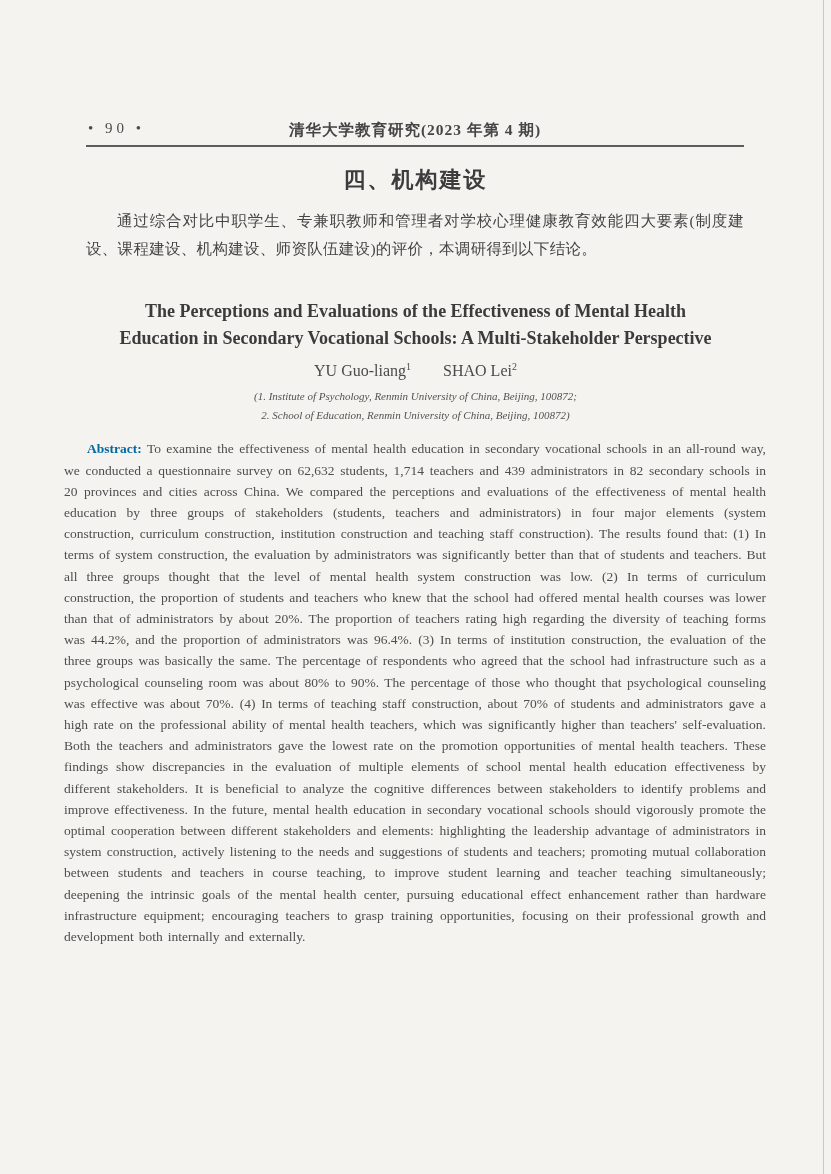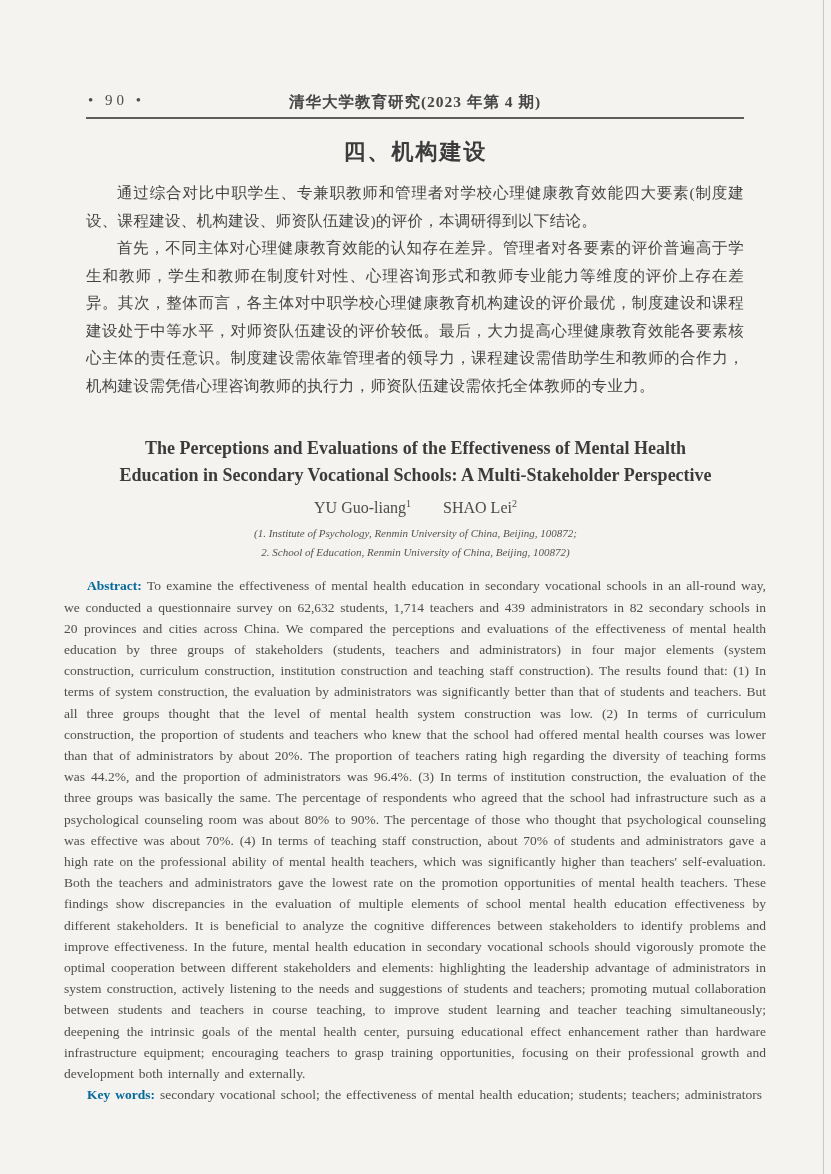--- a/index.html
+++ b/index.html
@@ -18,21 +18,21 @@
   }
   .scan-line {
     position: absolute;
     top: 0;
     right: 7px;
     width: 1px;
     height: 100%;
     background: rgba(90, 90, 90, 0.28);
   }
   .content {
-    padding-top: 92px;
+    padding-top: 120px;
   }
   
   .runhead {
     position: relative;
     margin: 0 86px;
     width: 658px;
     height: 18px;
   }
   .pagenum {
     position: absolute;
@@ -135,34 +135,32 @@
 
     <div class="runhead">
       <span class="pagenum">• 90 •</span>
       <span class="jtitle">清华大学教育研究(2023 年第 4 期)</span>
     </div>
     <div class="rule"></div>
 
     <h1 class="sec-title">四、机构建设</h1>
 
     <p class="cn">通过综合对比中职学生、专兼职教师和管理者对学校心理健康教育效能四大要素(制度建设、课程建设、机构建设、师资队伍建设)的评价，本调研得到以下结论。</p>
-    <p class="cn">首先，不同主体对心理健康教育效能的认知存在差异。管理者对各要素的评价普遍高于学生和教师，学生和教师在制度针对性、心理咨询形式和教师专业能力等维度的评价上存在差异。其次，整体而言，各主体对中职学校心理健康教育机构建设的评价最优，制度建设和课程建设处于中等水平，对师资队伍建设的评价较低。最后，大力提高心理健康教育效能各要素核心主体的责任意识。制度建设需依靠管理者的领导力，课程建设需借助学生和教师的合作力，机构建设需凭借心理咨询教师的执行力，师资队伍建设需依托全体教师的专业力。</p>
 
     <div class="en-title">The Perceptions and Evaluations of the Effectiveness of Mental Health Education in Secondary Vocational Schools: A Multi-Stakeholder Perspective</div>
 
     <div class="authors">
       <span class="author"><span>YU Guo-liang</span><sup>1</sup></span><span class="author"><span>SHAO Lei</span><sup>2</sup></span>
     </div>
 
     <div class="affils">
       <div>(1. Institute of Psychology, Renmin University of China, Beijing, 100872;</div>
       <div>2. School of Education, Renmin University of China, Beijing, 100872)</div>
     </div>
 
     <p class="abstract"><b class="lbl">Abstract: </b><span>To examine the effectiveness of mental health education in secondary vocational schools in an all-round way, we conducted a questionnaire survey on 62,632 students, 1,714 teachers and 439 administrators in 82 secondary schools in 20 provinces and cities across China. We compared the perceptions and evaluations of the effectiveness of mental health education by three groups of stakeholders (students, teachers and administrators) in four major elements (system construction, curriculum construction, institution construction and teaching staff construction). The results found that: (1) In terms of system construction, the evaluation by administrators was significantly better than that of students and teachers. But all three groups thought that the level of mental health system construction was low. (2) In terms of curriculum construction, the proportion of students and teachers who knew that the school had offered mental health courses was lower than that of administrators by about 20%. The proportion of teachers rating high regarding the diversity of teaching forms was 44.2%, and the proportion of administrators was 96.4%. (3) In terms of institution construction, the evaluation of the three groups was basically the same. The percentage of respondents who agreed that the school had infrastructure such as a psychological counseling room was about 80% to 90%. The percentage of those who thought that psychological counseling was effective was about 70%. (4) In terms of teaching staff construction, about 70% of students and administrators gave a high rate on the professional ability of mental health teachers, which was significantly higher than teachers' self-evaluation. Both the teachers and administrators gave the lowest rate on the promotion opportunities of mental health teachers. These findings show discrepancies in the evaluation of multiple elements of school mental health education effectiveness by different stakeholders. It is beneficial to analyze the cognitive differences between stakeholders to identify problems and improve effectiveness. In the future, mental health education in secondary vocational schools should vigorously promote the optimal cooperation between different stakeholders and elements: highlighting the leadership advantage of administrators in system construction, actively listening to the needs and suggestions of students and teachers; promoting mutual collaboration between students and teachers in course teaching, to improve student learning and teacher teaching simultaneously; deepening the intrinsic goals of the mental health center, pursuing educational effect enhancement rather than hardware infrastructure equipment; encouraging teachers to grasp training opportunities, focusing on their professional growth and development both internally and externally.</span></p>
 
-    <p class="keywords"><b class="lbl">Key words: </b><span>secondary vocational school; the effectiveness of mental health education; students; teachers; administrators</span></p>
 
   </div>
 
 
   <div class="scan-line"></div>
 </div>
 
 </body></html>

